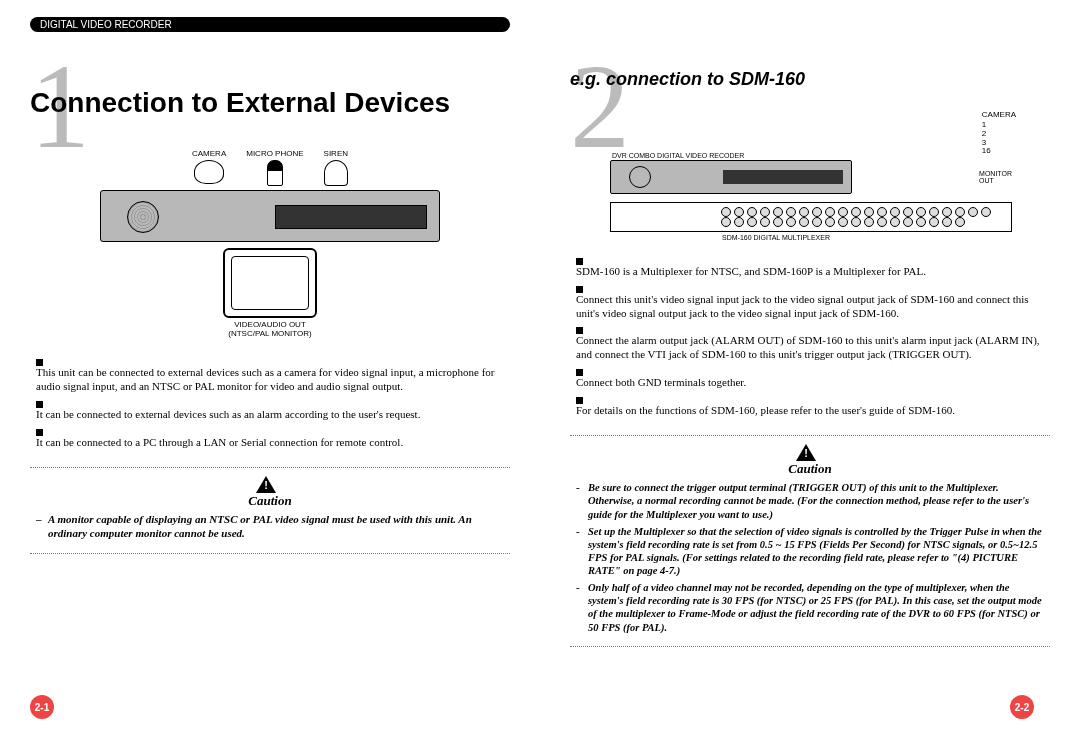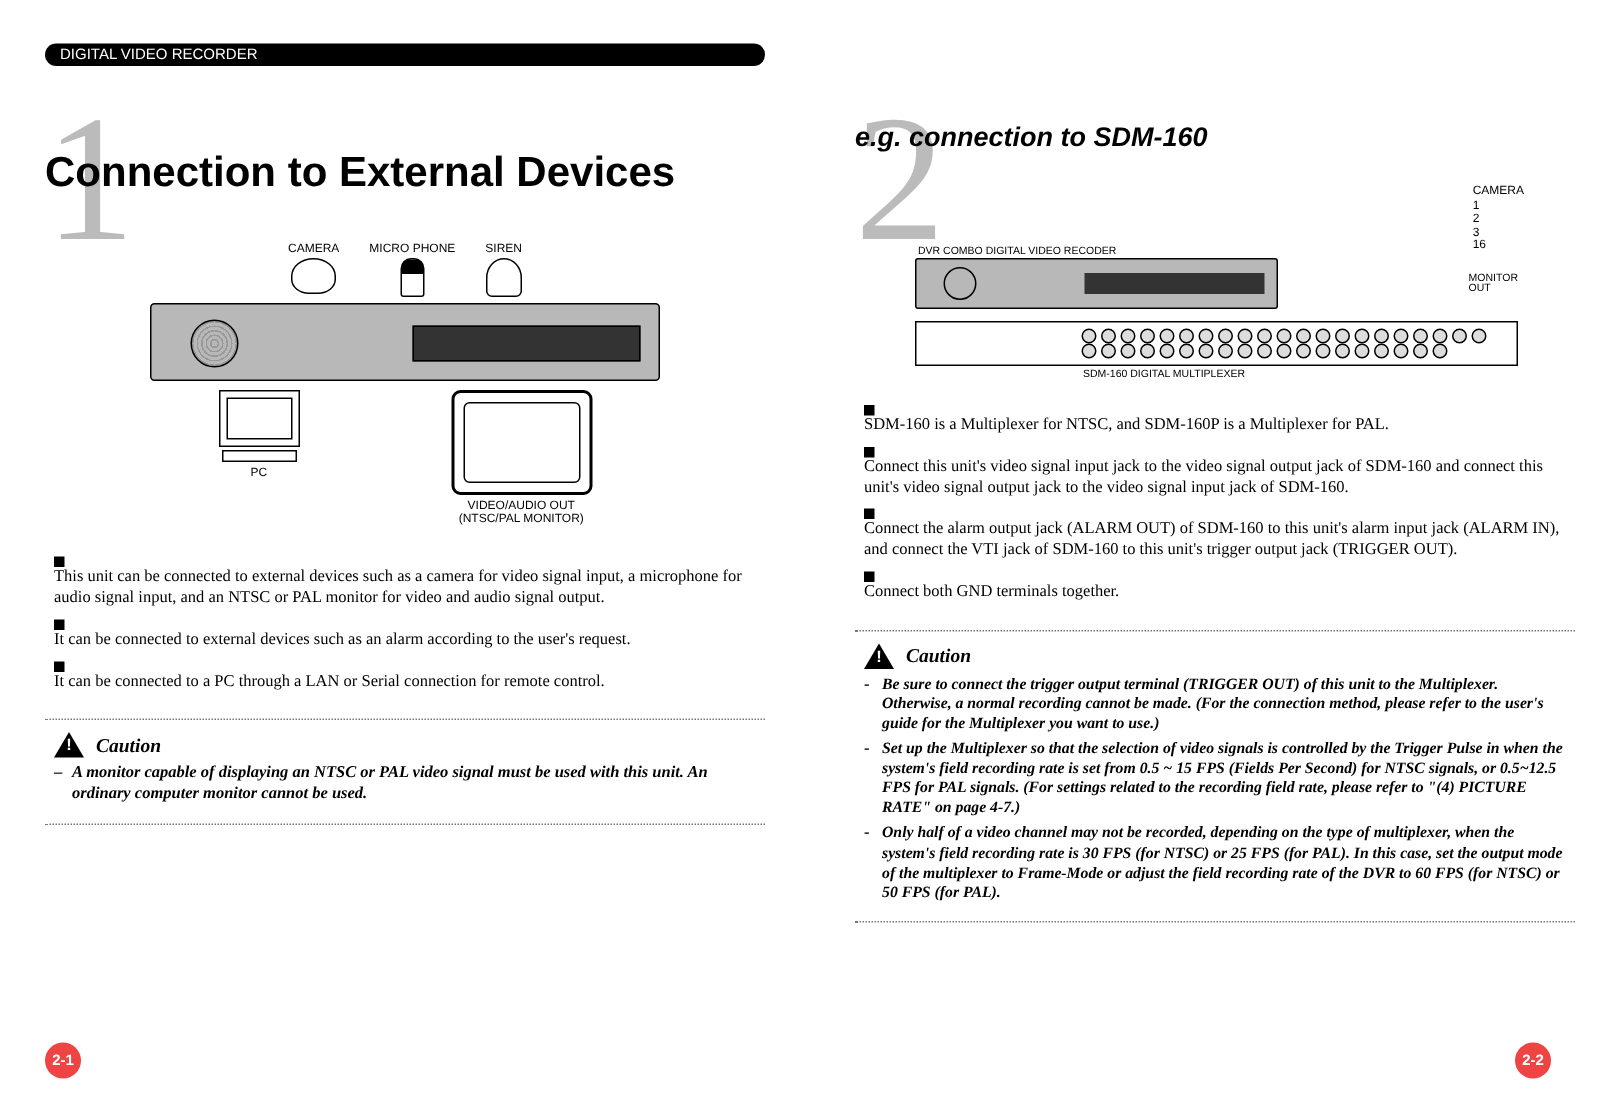--- a/index.html
+++ b/index.html
@@ -10,21 +10,21 @@
     color: #000;
     width: 1080px;
     height: 739px;
     overflow: hidden;
   }
   .page {
     display: flex;
     width: 1080px;
     height: 739px;
     box-sizing: border-box;
-    padding: 29px 30px 20px 30px;
+    padding: 17px 30px 20px 30px;
     position: relative;
   }
   .col {
     width: 50%;
     box-sizing: border-box;
     position: relative;
     display: flex;
     flex-direction: column;
   }
   .col-left { padding-right: 30px; }
@@ -234,20 +234,21 @@
     font-size: 11px;
   }
   .caution-head {
     display: flex;
     align-items: center;
     font-weight: bold;
     font-style: italic;
     font-size: 13px;
     margin-bottom: 4px;
     font-family: "Times New Roman", Times, serif;
+    flex-direction: column;
   }
   .tri {
     width: 0; height: 0;
     border-left: 10px solid transparent;
     border-right: 10px solid transparent;
     border-bottom: 17px solid #000;
     position: relative;
     margin-right: 8px;
   }
   .tri::after{
@@ -302,25 +303,20 @@
             <div class="icon-label">MICRO PHONE</div>
             <div class="icon-mic"></div>
           </div>
           <div>
             <div class="icon-label">SIREN</div>
             <div class="icon-siren"></div>
           </div>
         </div>
         <div class="device"></div>
         <div class="bot-row">
-          <div class="pc">
-            <div class="screen"></div>
-            <div class="kbd"></div>
-            <div class="blabel">PC</div>
-          </div>
           <div class="crt-wrap">
             <div class="crt"></div>
             <div class="blabel">
               <span>VIDEO/AUDIO OUT</span><br>
               <span>(NTSC/PAL MONITOR)</span>
             </div>
           </div>
         </div>
       </div>
     </div>
@@ -436,20 +432,24 @@
           <div class="txt">Connect this unit's video signal input jack to the video signal output jack of SDM-160 and connect this unit's video signal output jack to the video signal input jack of SDM-160.</div>
         </div>
       <div class="item">
           <div class="sq"></div>
           <div class="txt">Connect the alarm output jack (ALARM OUT) of SDM-160 to this unit's alarm input jack (ALARM IN), and connect the VTI jack of SDM-160 to this unit's trigger output jack (TRIGGER OUT).</div>
         </div>
       <div class="item">
           <div class="sq"></div>
           <div class="txt">Connect both GND terminals together.</div>
         </div>
+      <div class="item">
+          <div class="sq"></div>
+          <div class="txt">For details on the functions of SDM-160, please refer to the user's guide of SDM-160.</div>
+        </div>
     </div>
 
     <div class="caution-box">
       <div class="caution-head">
         <div class="tri"></div>
         <span>Caution</span>
       </div>
       <div class="caution-list">
         <div class="citem">
             <div class="dash">-</div>

